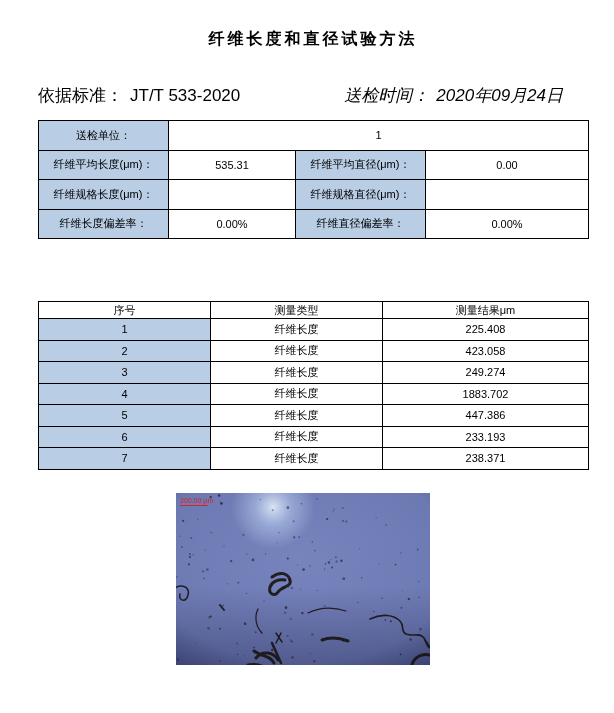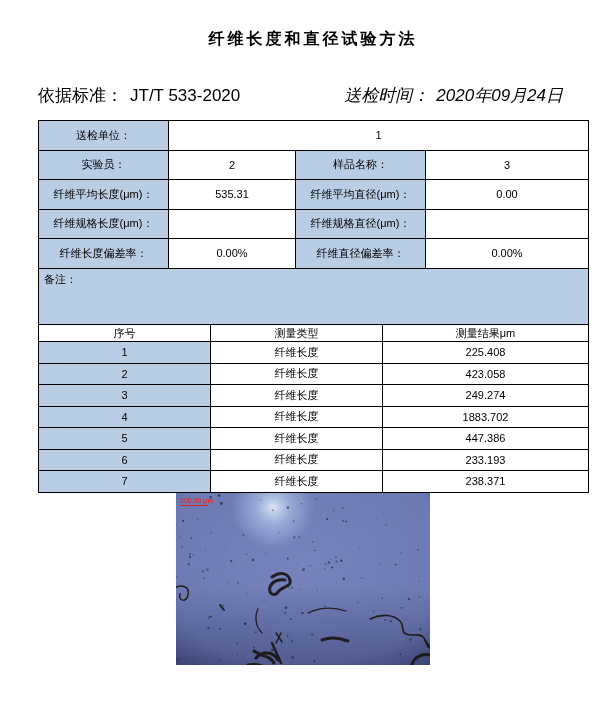--- a/index.html
+++ b/index.html
@@ -21,21 +21,21 @@
   table{border-collapse:collapse;table-layout:fixed;position:absolute;left:38px;width:550px;background:#fff;}
   table,td,th{border:1px solid #000;}
   table{border-width:1.5px;}
   td,th{font-size:11px;text-align:center;padding:0 2px;overflow:hidden;white-space:nowrap;}
   .t-summary{top:120px;}
   .t-summary td{height:28.5px;}
   .t-summary td.lbl{background:#b9cde5;}
   .t-summary td.remark{
     background:#b9cde5;height:51px;text-align:left;vertical-align:top;padding:3px 5px;
   }
-  .t-measure{top:324px;}
+  .t-measure{top:301px;}
   .t-measure th{height:16px;font-weight:normal;background:#fff;}
   .t-measure td{height:20.5px;}
   .t-measure td.idx{background:#b9cde5;}
   .photo-wrap{position:absolute;left:176px;top:493px;width:254px;height:172px;}
   .photo-wrap svg{display:block;}
 </style>
 </head>
 <body>
 
 <h1 class="page-title">纤维长度和直径试验方法</h1>
@@ -55,45 +55,36 @@
       <col style="width:127px">
       <col style="width:130px">
       <col style="width:163px">
     </colgroup>
   <tbody>
       <tr>
     <td class="lbl">送检单位：</td>
     <td colspan="3">1</td>
   </tr>
   <tr>
-    <td class="lbl">实验员：</td>
-    <td>2</td>
-    <td class="lbl">样品名称：</td>
-    <td>3</td>
-  </tr>
-  <tr>
     <td class="lbl">纤维平均长度(μm)：</td>
     <td>535.31</td>
     <td class="lbl">纤维平均直径(μm)：</td>
     <td>0.00</td>
   </tr>
   <tr>
     <td class="lbl">纤维规格长度(μm)：</td>
     <td></td>
     <td class="lbl">纤维规格直径(μm)：</td>
     <td></td>
   </tr>
   <tr>
     <td class="lbl">纤维长度偏差率：</td>
     <td>0.00%</td>
     <td class="lbl">纤维直径偏差率：</td>
     <td>0.00%</td>
-  </tr>
-  <tr>
-    <td colspan="4" class="remark">备注：</td>
   </tr>
 </tbody>
   </table>
 
 <table class="t-measure">
   <colgroup>
       <col style="width:172px">
       <col style="width:172px">
       <col style="width:206px">
     </colgroup>

